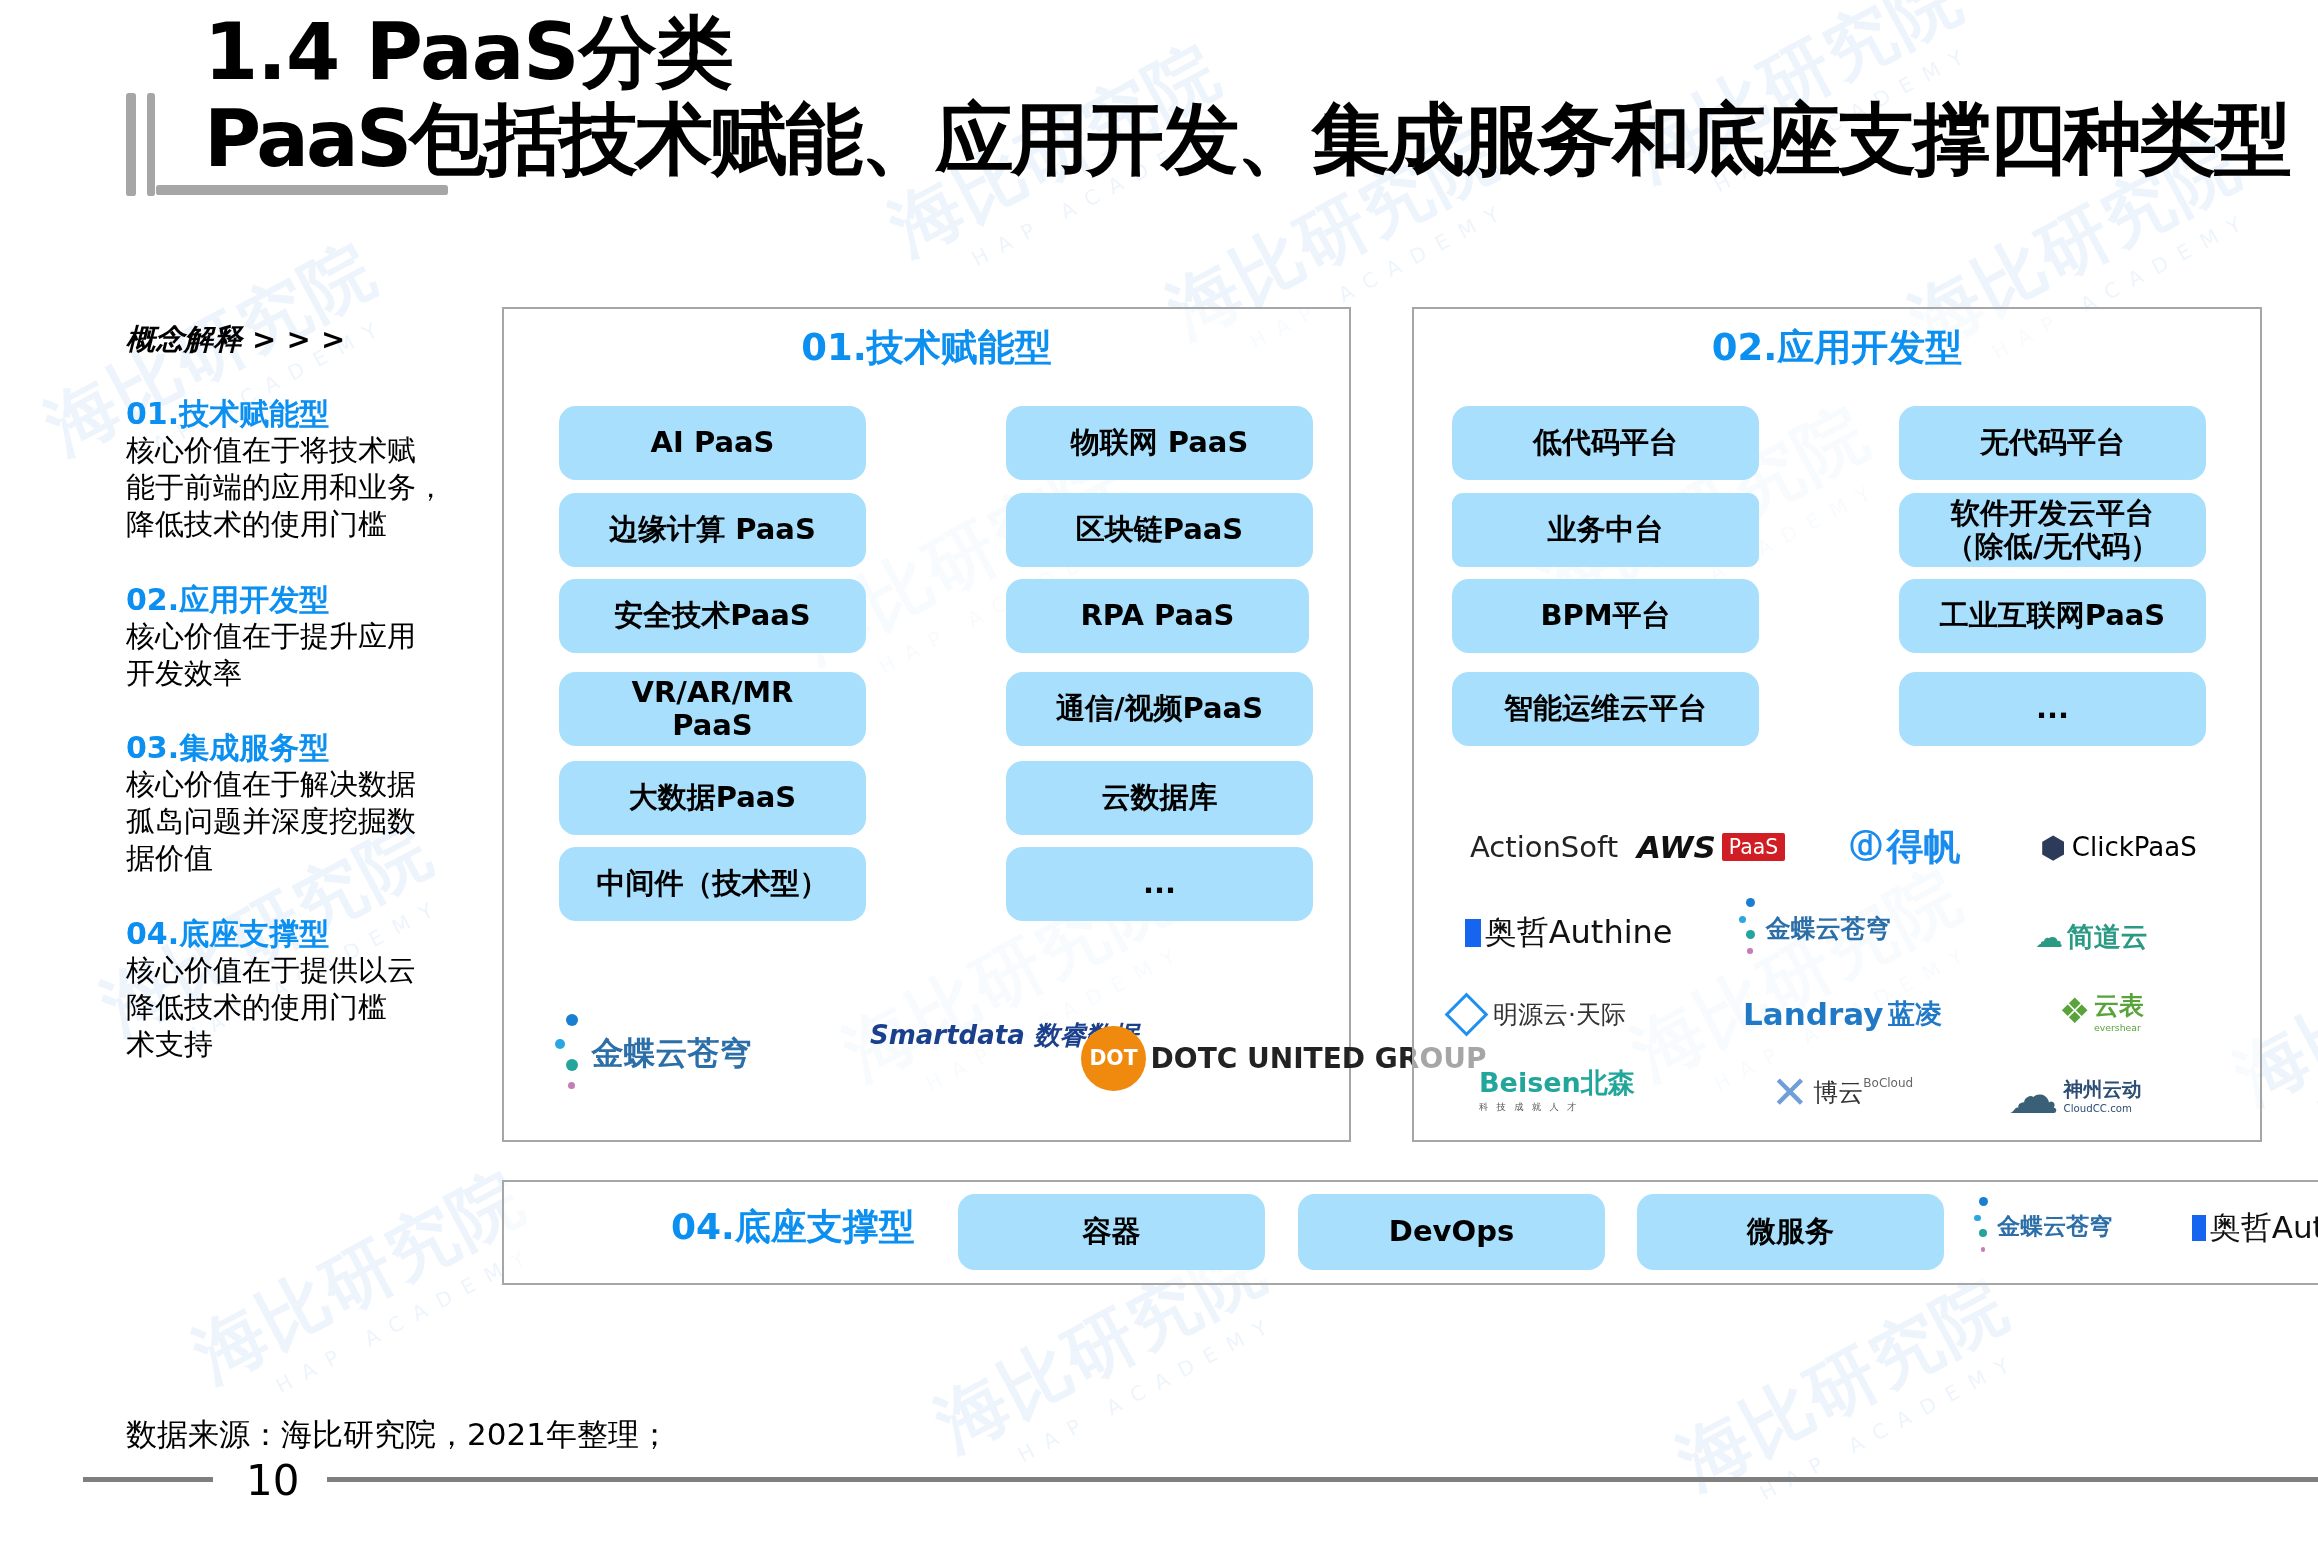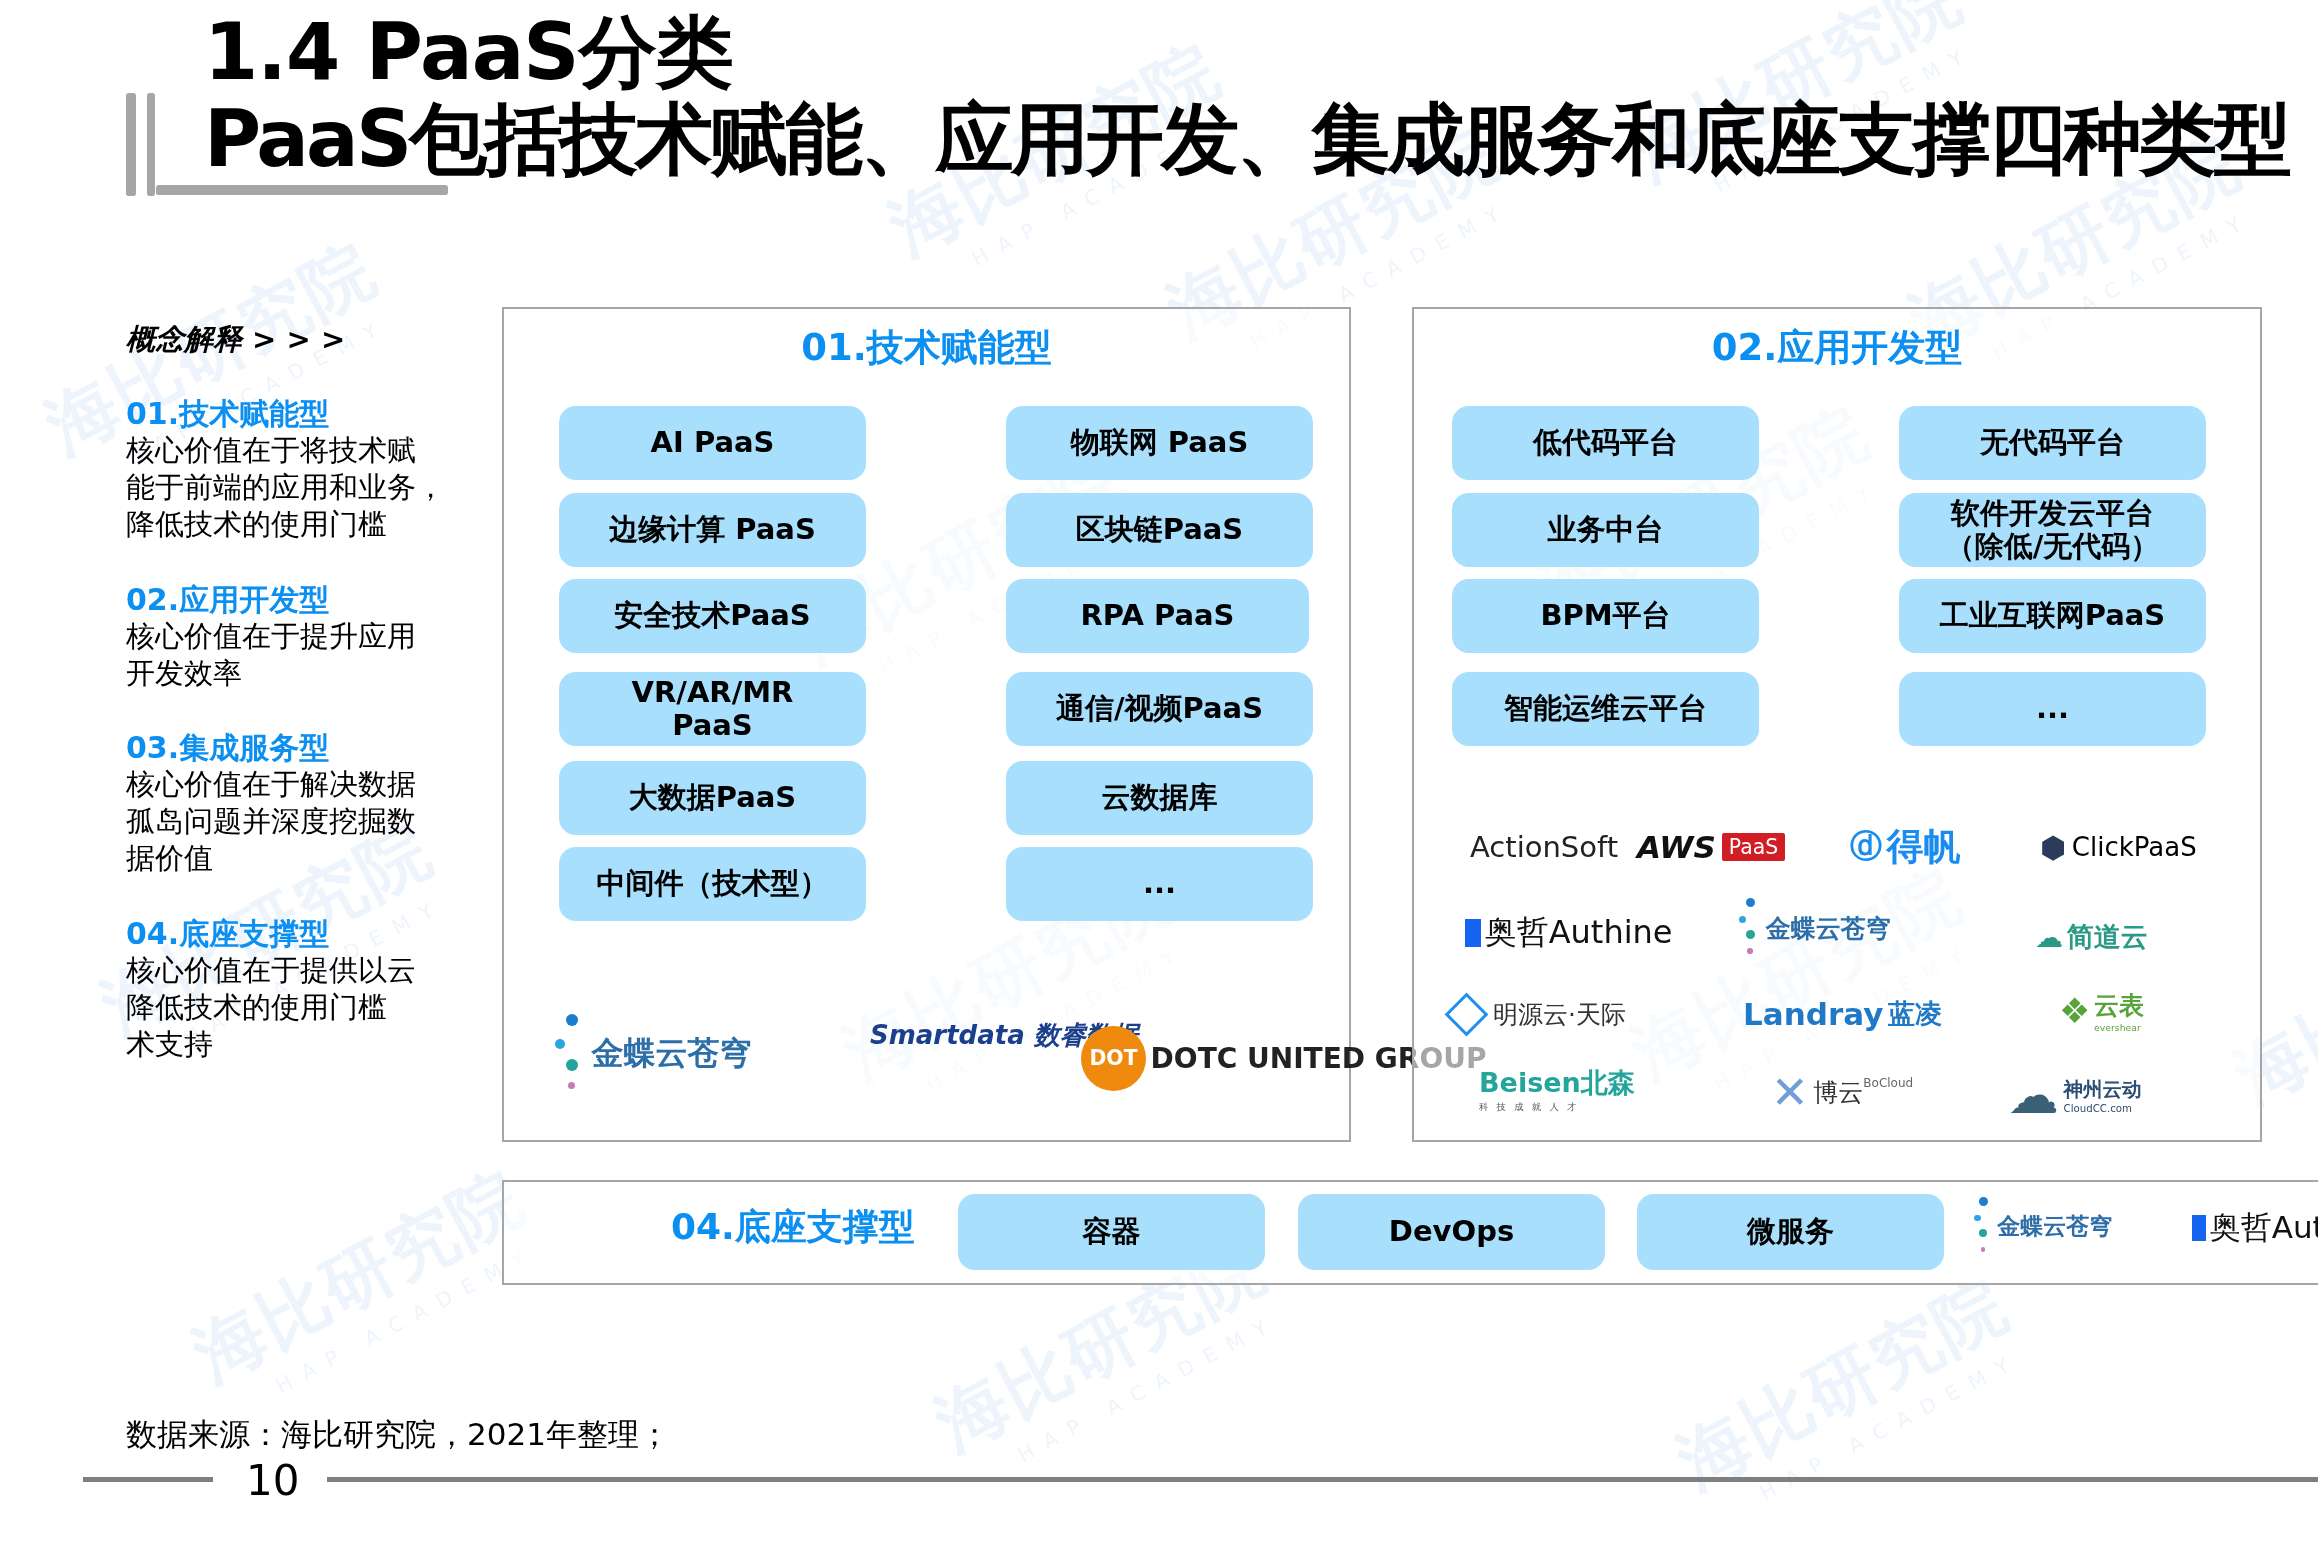--- a/index.html
+++ b/index.html
@@ -118,21 +118,21 @@
   <div class="logo" style="left:577px;top:714px;height:70px;">
     <span class="dot" style="width:65px;height:65px;background:#f08a0f;display:flex;align-items:center;justify-content:center;color:#fff;font-weight:bold;font-size:20.4px;">DOT</span>
     <span style="font-size:28px;font-weight:bold;color:#222;margin-left:4.6px;">DOTC UNITED GROUP</span>
   </div>
 </div>
 
 <div class="panel" style="left:1412px;top:307px;width:850px;height:835px;">
   <div class="panel-title" style="top:14px;">02.应用开发型</div>
 
   <div class="pill" style="left:38px;top:97px;width:307px;height:74px;">低代码平台</div>
-  <div class="pill" style="left:38px;top:184px;width:307px;height:74px;">业务中台</div>
+  <div class="pill" style="left:38px;top:184px;width:307px;height:74px;border-radius:11px;">业务中台</div>
   <div class="pill" style="left:38px;top:270px;width:307px;height:74px;">BPM平台</div>
   <div class="pill" style="left:38px;top:363px;width:307px;height:74px;">智能运维云平台</div>
 
   <div class="pill" style="left:485px;top:184px;width:307px;height:74px;white-space:pre-line;">软件开发云平台
 （除低/无代码）</div>
   <div class="pill" style="left:485px;top:97px;width:307px;height:74px;">无代码平台</div>
   <div class="pill" style="left:485px;top:270px;width:307px;height:74px;">工业互联网PaaS</div>
   <div class="pill" style="left:485px;top:363px;width:307px;height:74px;">...</div>
 
   <div class="logo" style="left:56px;top:510px;height:56px;">

